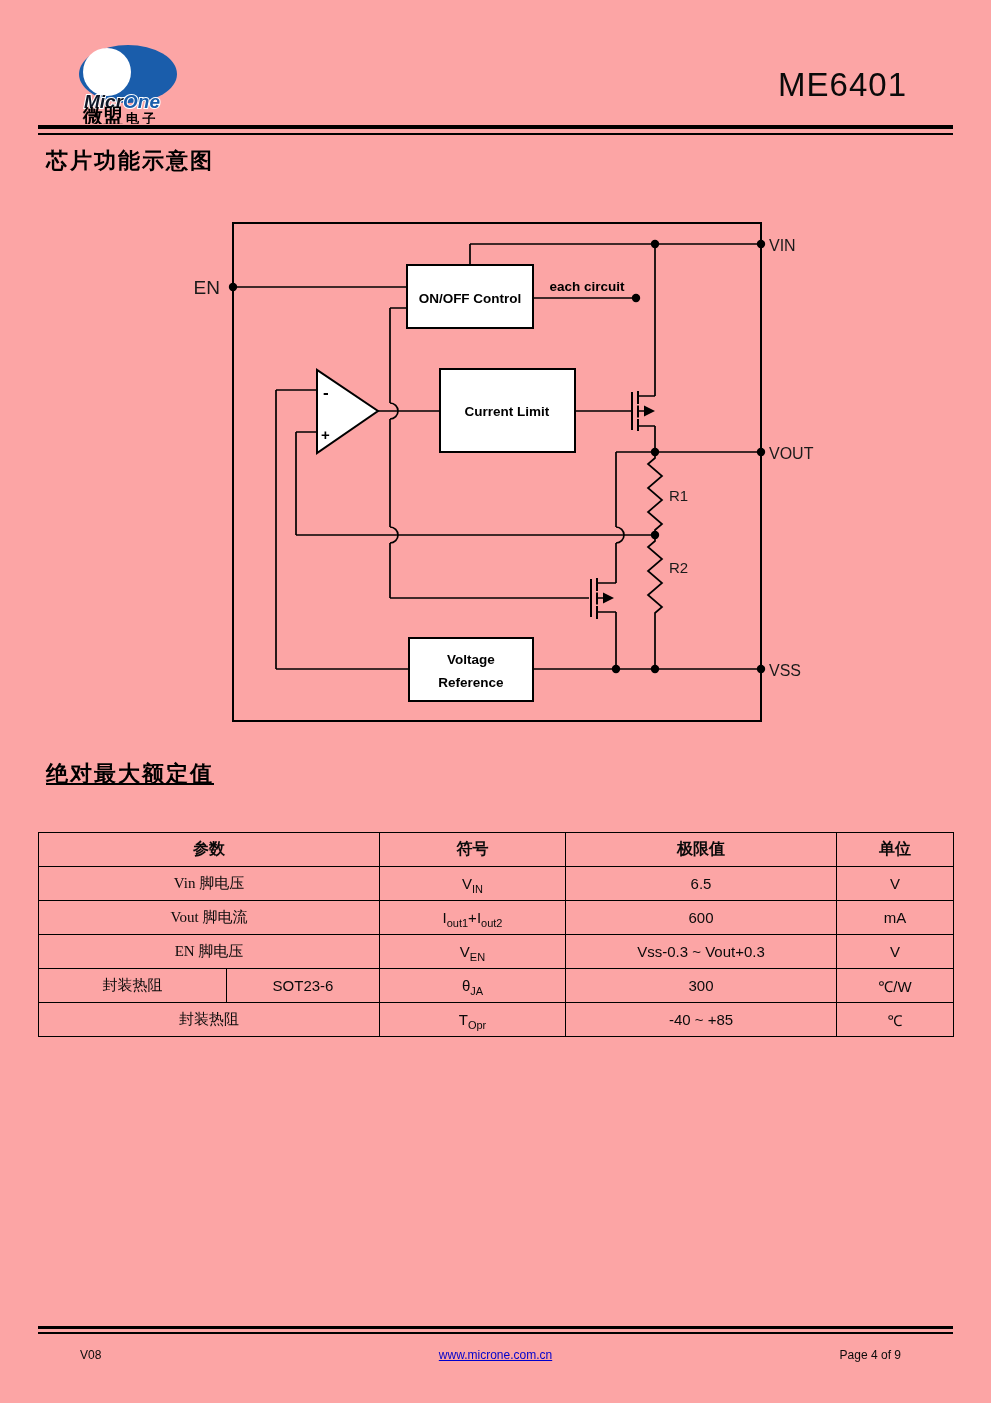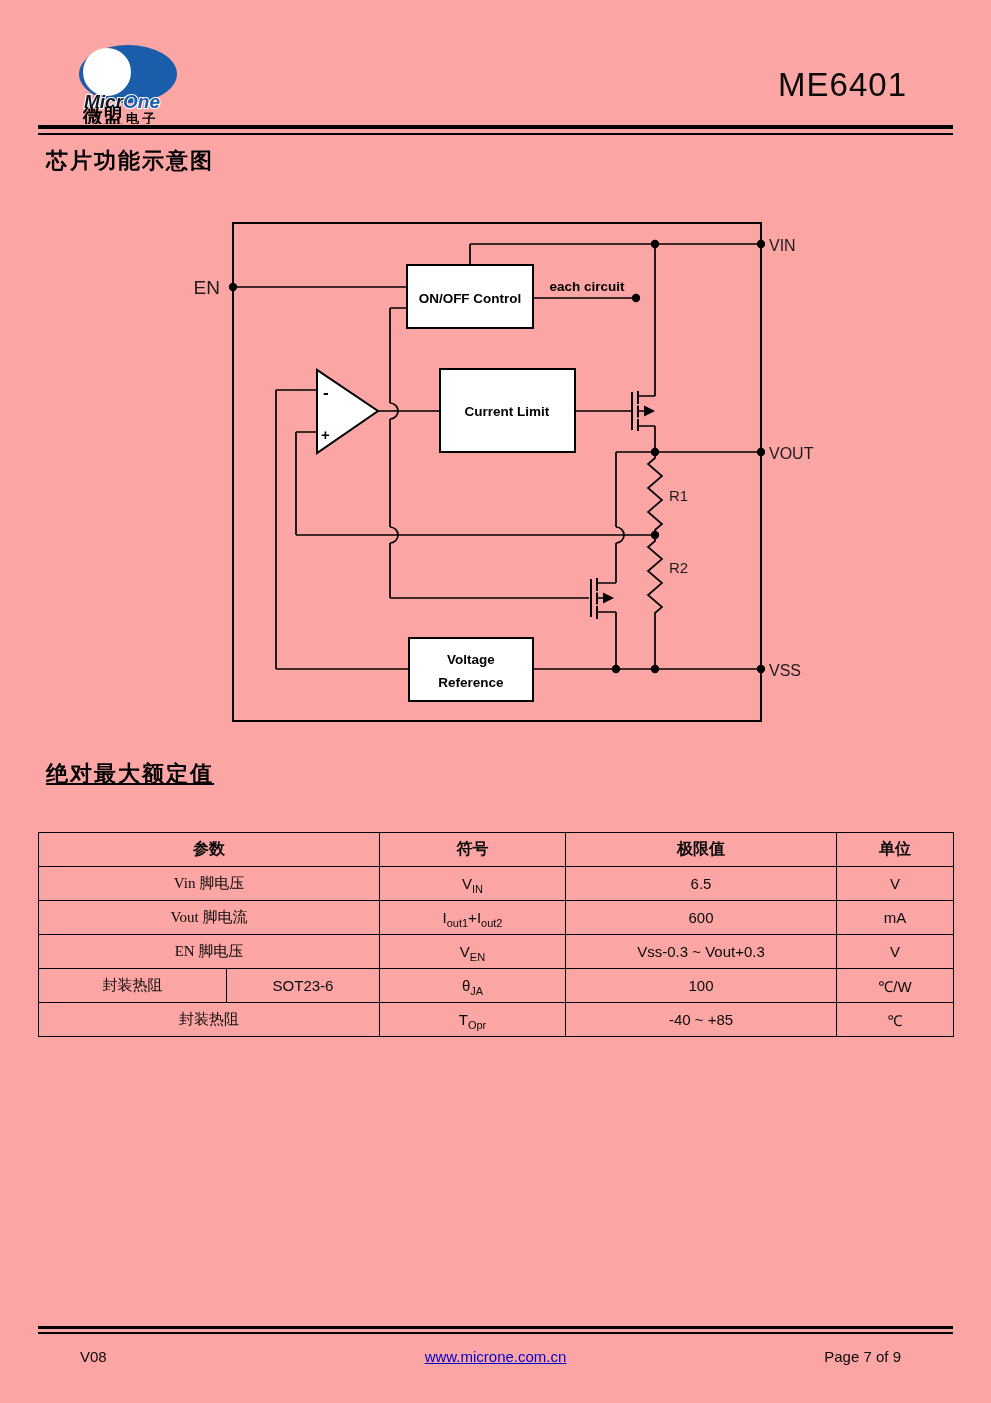--- a/index.html
+++ b/index.html
@@ -52,21 +52,21 @@
   }
   .cell-cn{font-family:"Liberation Serif", serif;font-size:15px;}
   .cell-sym{font-size:16px;}
   .cell-sym sub{font-size:11px;line-height:0;vertical-align:-4px;}
   .cell-val{font-size:15px;}
   .cell-unit{font-size:15px;}
 
   
   .footer-bar{
     position:absolute;left:38px;top:1346px;width:915px;height:24px;
-    font-size:15px;color:#0a0a0a;
+    font-size:12px;color:#0a0a0a;
   }
   .footer-version{position:absolute;left:42px;top:2px;}
   .footer-link{
     position:absolute;left:0;right:0;top:2px;text-align:center;
     color:#0000cc;text-decoration:underline;cursor:pointer;
   }
   .footer-page{position:absolute;right:52px;top:2px;}
 </style>
 </head>
 <body>
@@ -209,32 +209,32 @@
       <tr>
         <td colspan="2" class="cell-cn">EN 脚电压</td>
         <td class="cell-sym"><span>V</span><sub>EN</sub></td>
         <td class="cell-val">Vss-0.3 ~ Vout+0.3</td>
         <td class="cell-unit">V</td>
       </tr>
       <tr>
         <td class="cell-cn">封装热阻</td>
         <td class="cell-val">SOT23-6</td>
         <td class="cell-sym"><span>θ</span><sub>JA</sub></td>
-        <td class="cell-val">100</td>
+        <td class="cell-val">300</td>
         <td class="cell-unit">℃/W</td>
       </tr>
       <tr>
         <td colspan="2" class="cell-cn">封装热阻</td>
         <td class="cell-sym"><span>T</span><sub>Opr</sub></td>
         <td class="cell-val">-40 ~ +85</td>
         <td class="cell-unit">℃</td>
       </tr>
     </tbody>
   </table>
 
   <div class="footer-rule"></div>
   <div class="footer-bar">
     <span class="footer-version">V08</span>
     <span class="footer-link">www.microne.com.cn</span>
-    <span class="footer-page">Page 7 of 9</span>
+    <span class="footer-page">Page 4 of 9</span>
   </div>
 
 </div>
 
 </body></html>

